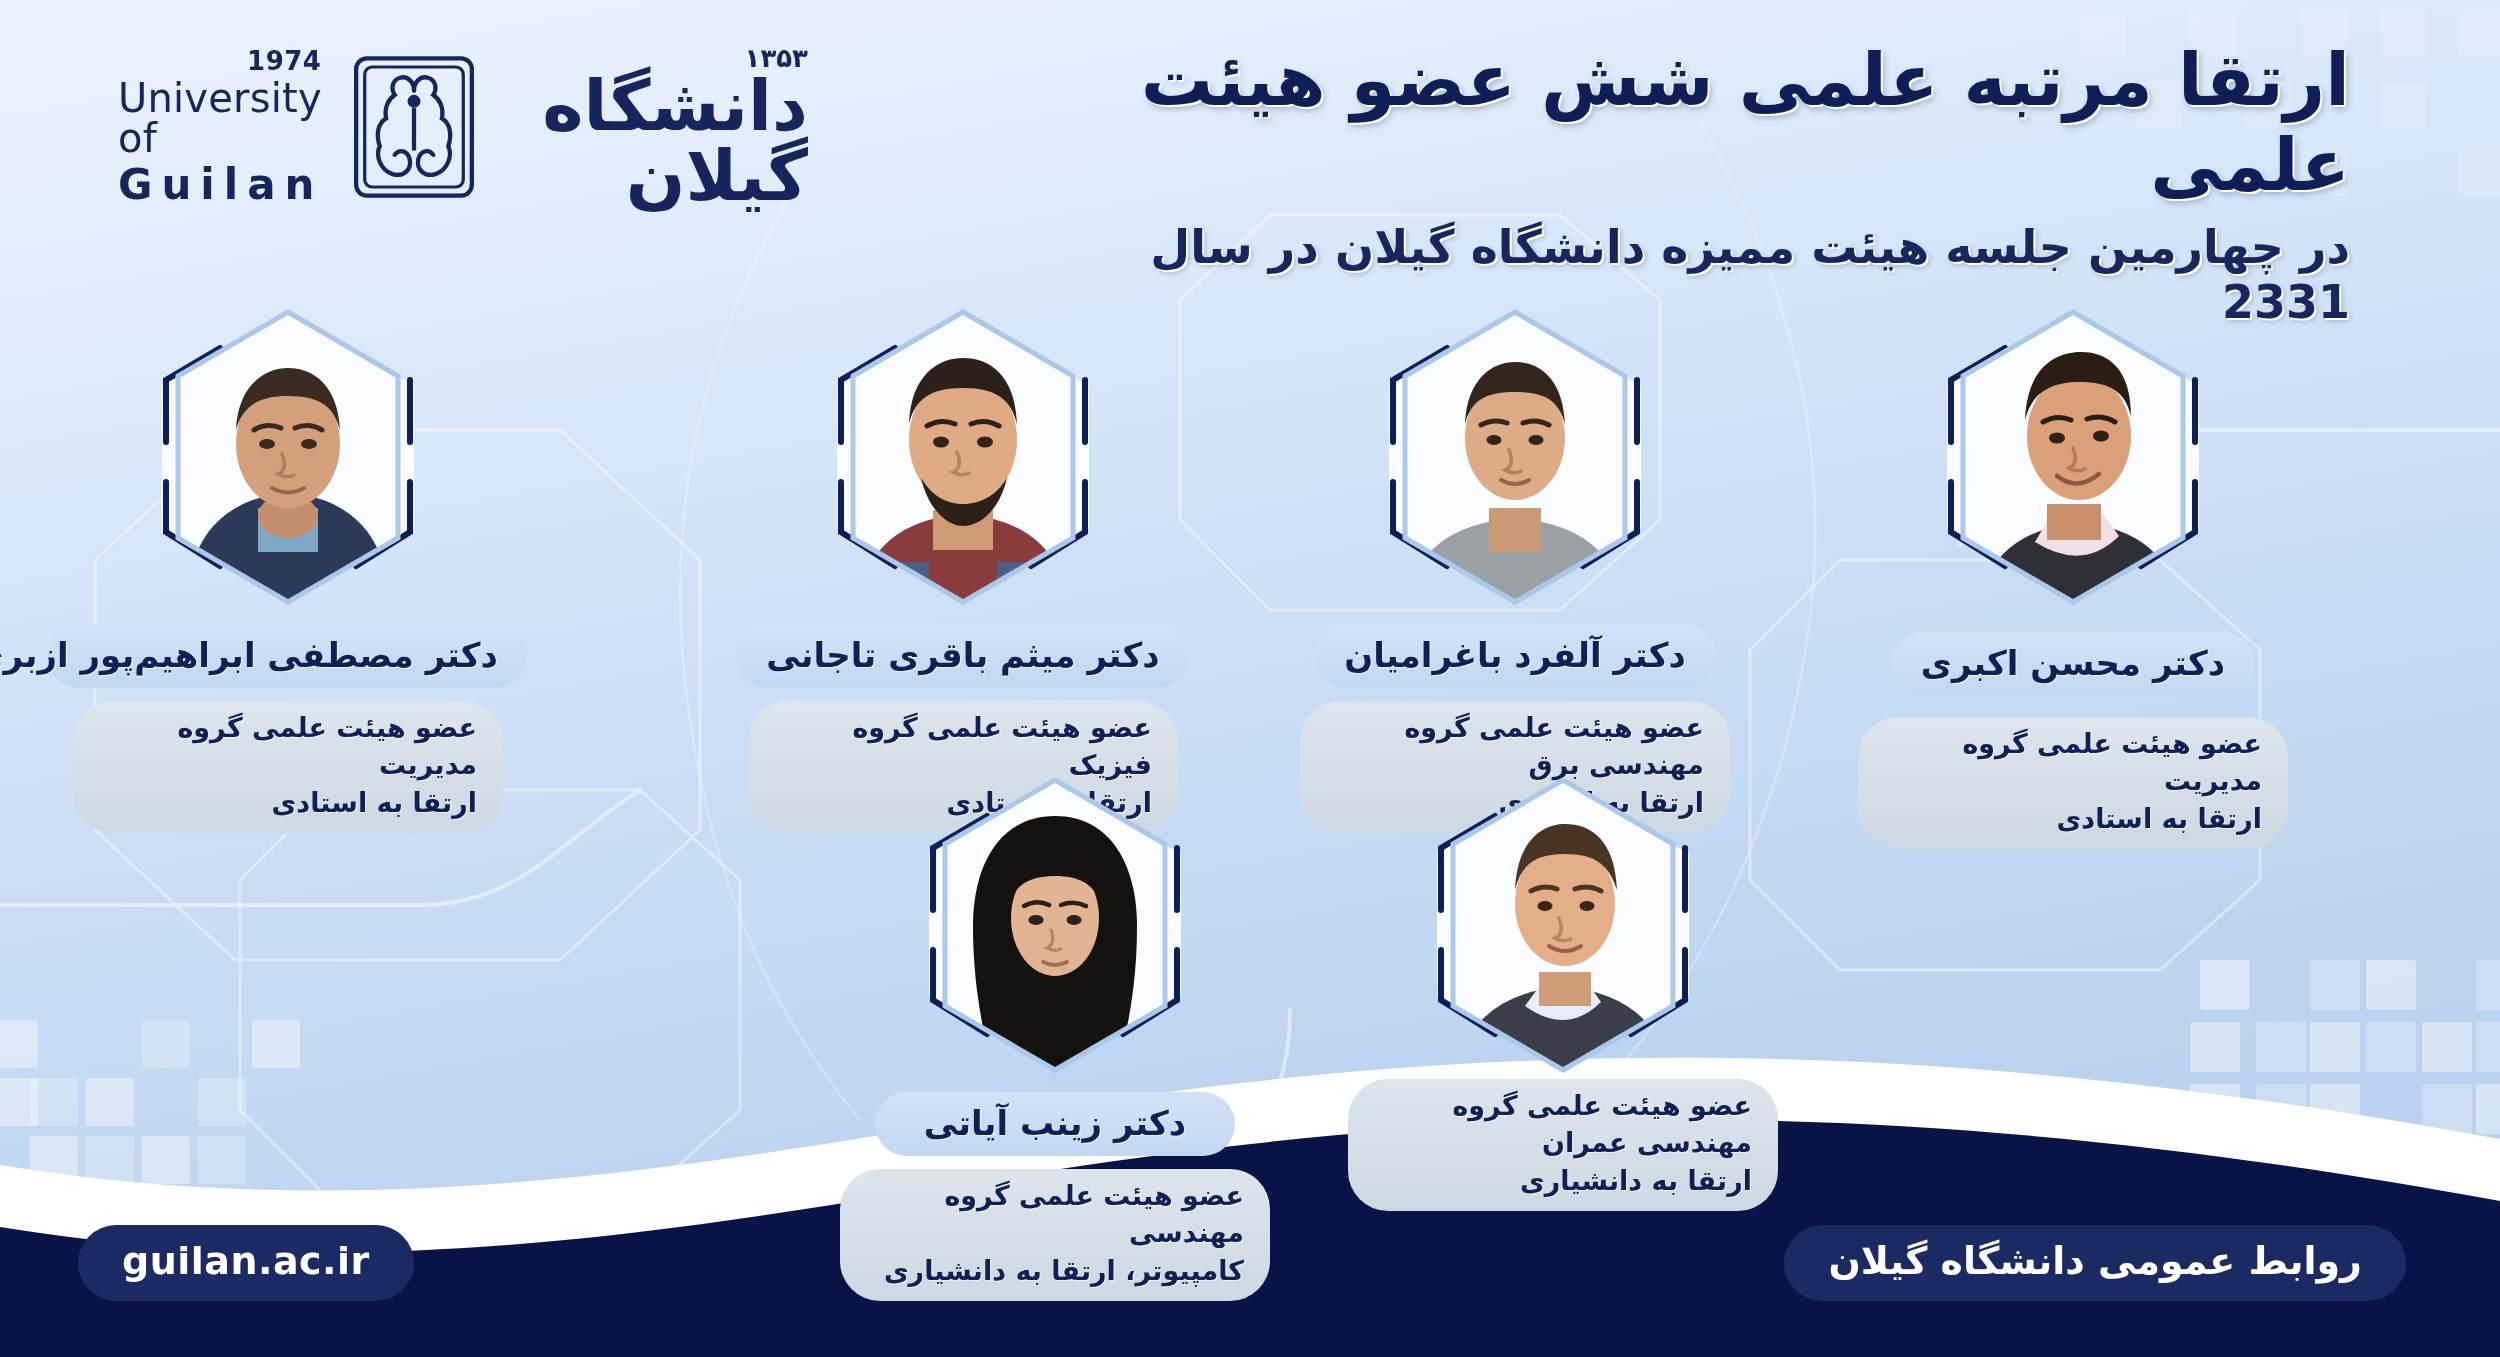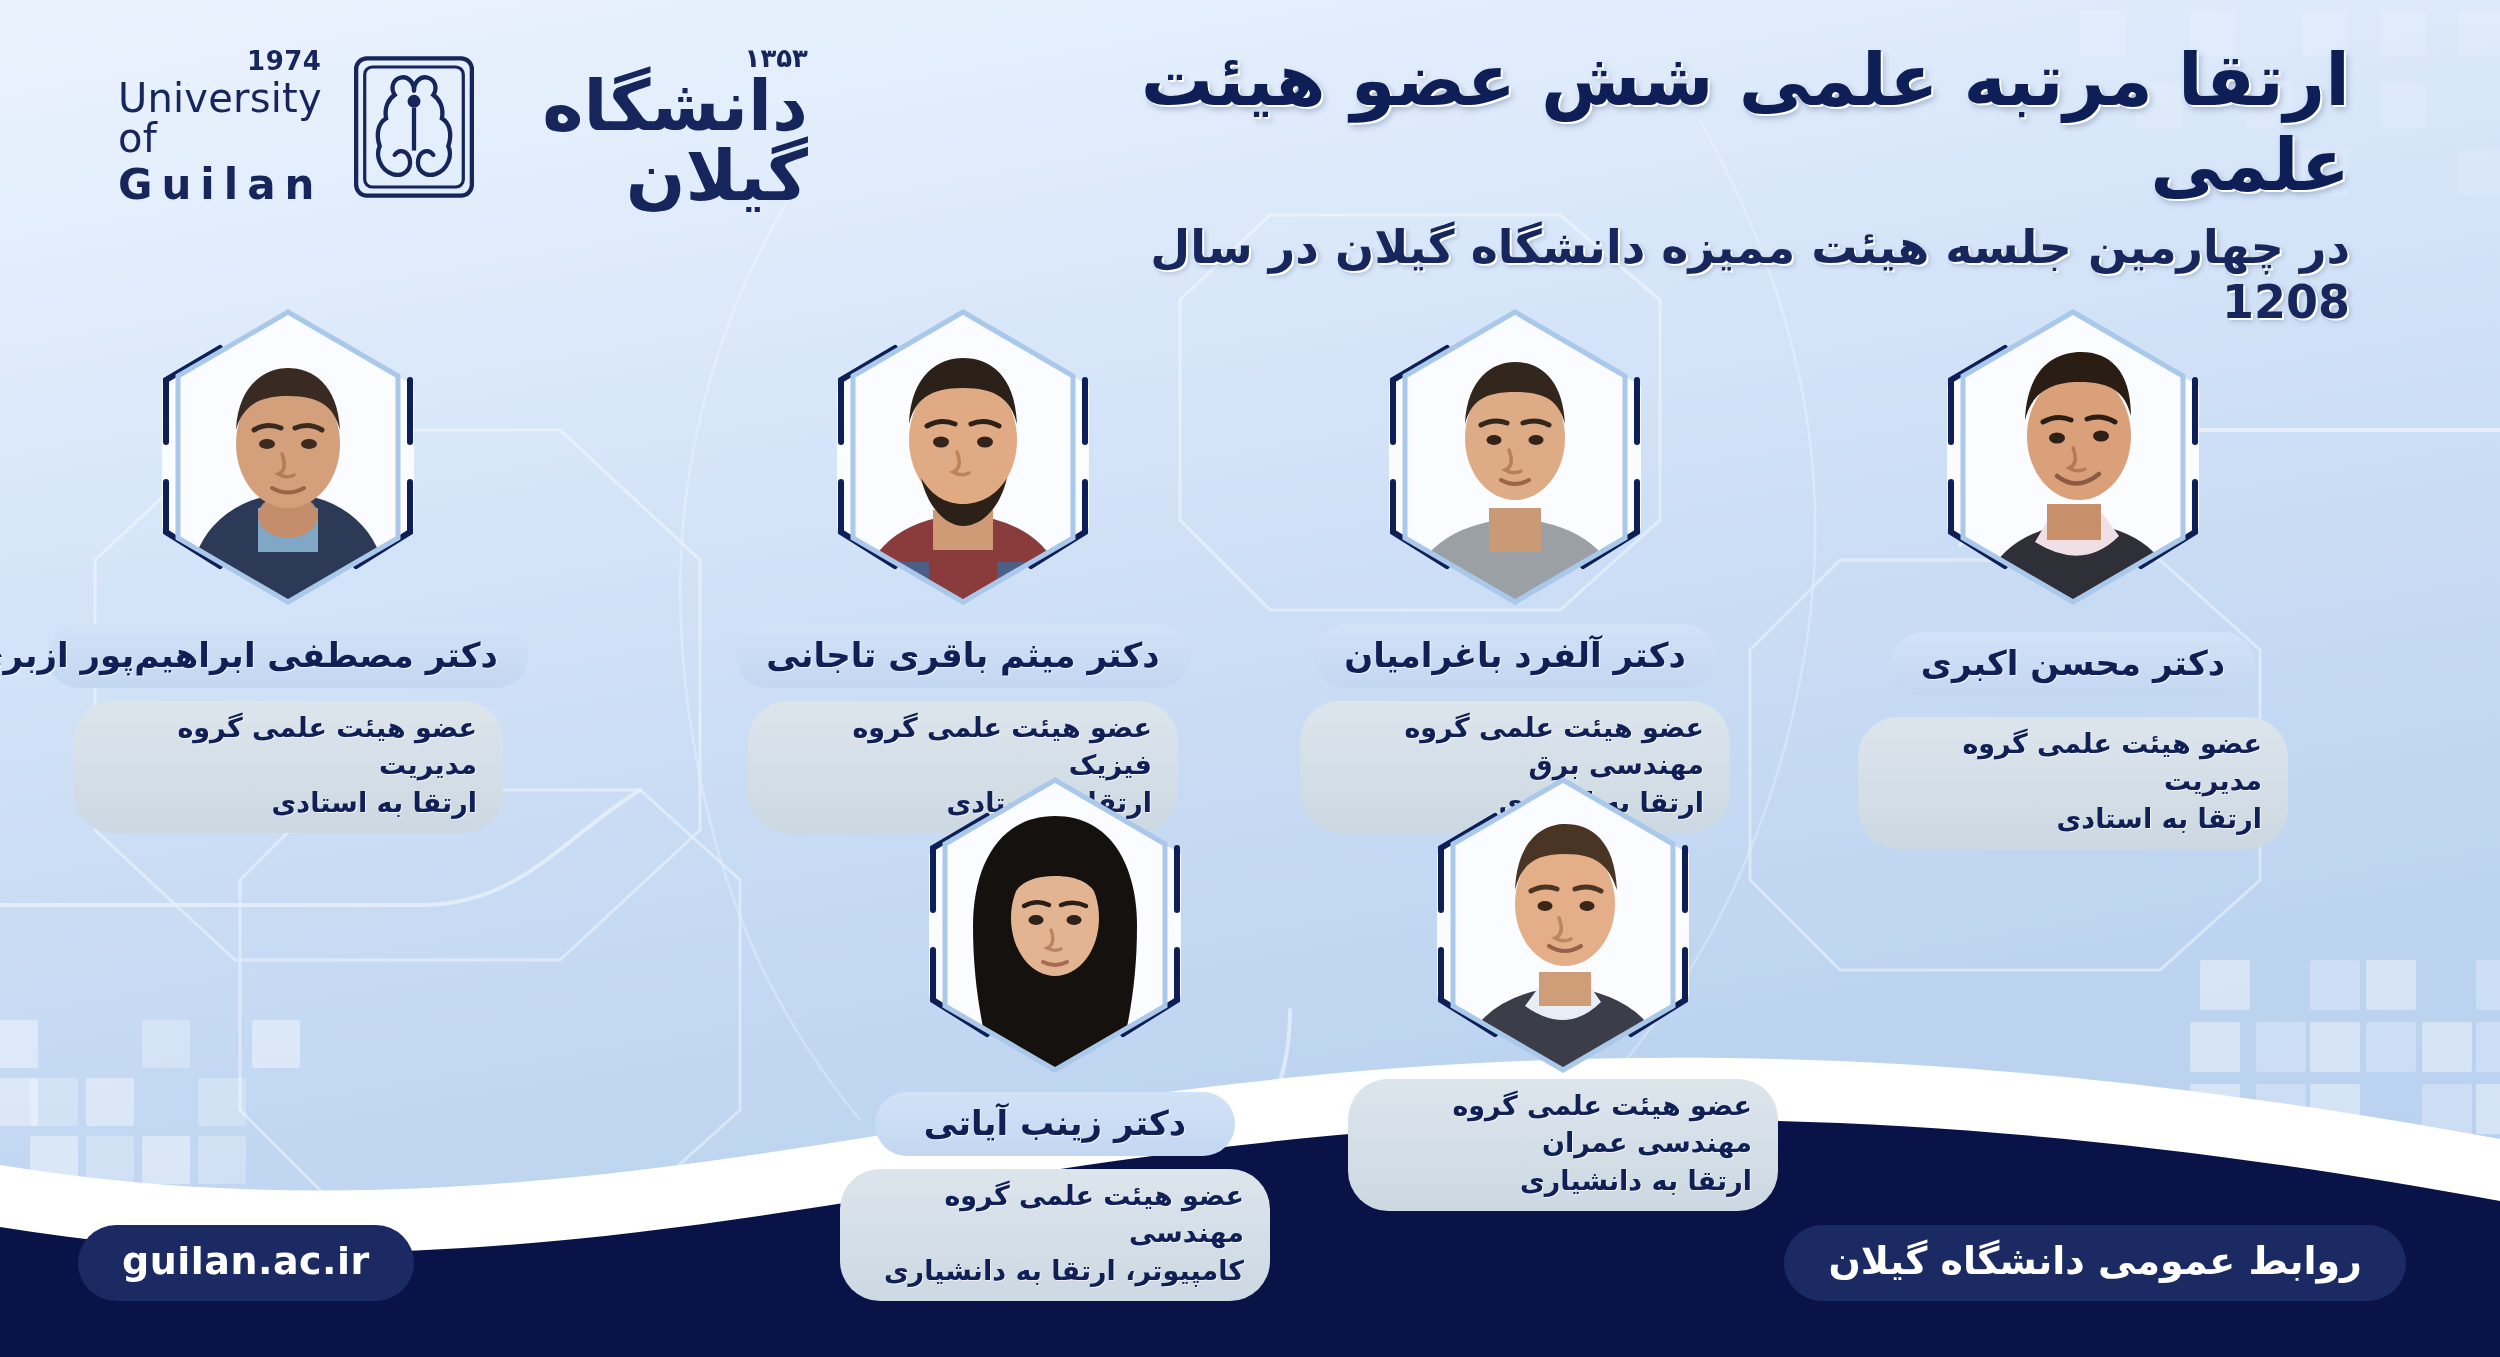--- a/index.html
+++ b/index.html
@@ -214,21 +214,21 @@
     </svg>
 
     <div class="logo-fa">
       <div class="logo-year-fa">۱۳۵۳</div>
       <div class="logo-fa-name">دانشگاه گیلان</div>
     </div>
   </div>
 
   <div class="title-block">
     <div class="title-main">ارتقا مرتبه علمی شش عضو هیئت علمی</div>
-    <div class="title-sub">در چهارمین جلسه هیئت ممیزه دانشگاه گیلان در سال 1208</div>
+    <div class="title-sub">در چهارمین جلسه هیئت ممیزه دانشگاه گیلان در سال 2331</div>
   </div>
 
   <div class="people">
 
     <div class="person" style="left:73px;top:312px;">
       <div class="hex-wrap">
         <div class="hex-photo">
           <svg viewBox="0 0 268 290" preserveAspectRatio="xMidYMid slice">
             <rect width="268" height="290" fill="#fbfcff"></rect>
             <ellipse cx="134" cy="268" rx="96" ry="86" fill="#2c3a58"></ellipse>

